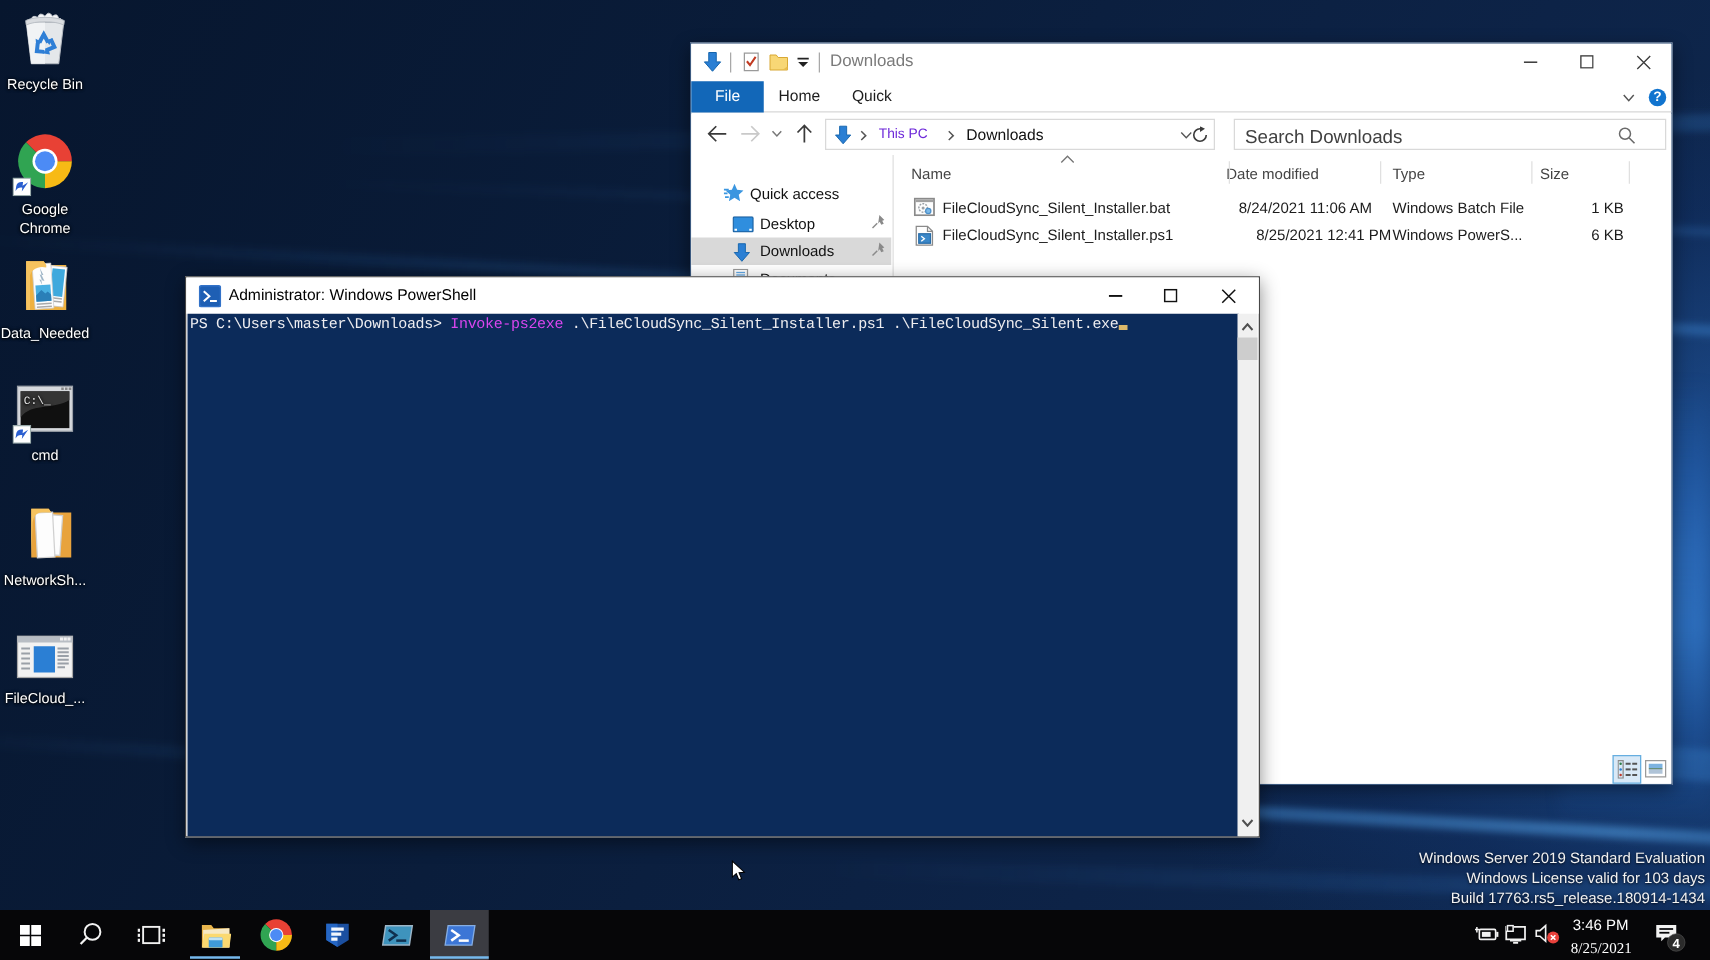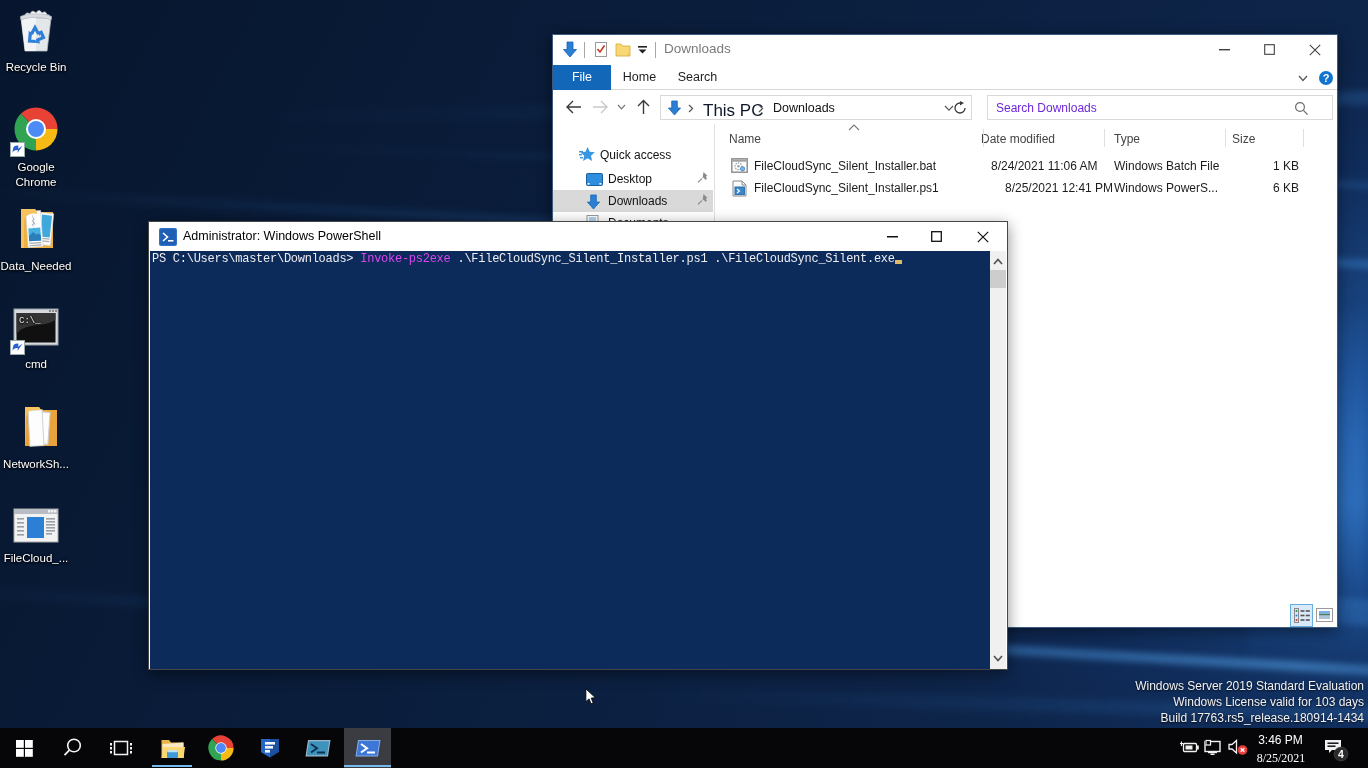--- a/index.html
+++ b/index.html
@@ -215,21 +215,21 @@
     <svg class="abs" style="left:711px;top:9px" width="11" height="11" viewBox="0 0 11 11">
         <rect x="0.7" y="0.7" width="9.6" height="9.6" fill="none" stroke="#404040" stroke-width="1.1"></rect>
       </svg>
     <svg class="abs" style="left:756px;top:9px" width="12" height="12" viewBox="0 0 12 12">
         <path d="M0.8 0.8 L11.2 11.2 M11.2 0.8 L0.8 11.2" stroke="#404040" stroke-width="1.1"></path>
       </svg>
   </div>
   <div class="ribbonrow">
     <div class="rtab" id="filetab">File</div>
     <div class="rtab" style="left:58px;width:57px;">Home</div>
-    <div class="rtab" style="left:116px;width:57px;">Search</div>
+    <div class="rtab" style="left:116px;width:57px;">Quick</div>
     <div class="rtab" style="left:180px;width:57px;margin-top:33px;">View</div>
     <svg class="abs" style="left:745px;top:10px" width="10" height="7" viewBox="0 0 10 7">
         <path d="M1 1 L5 5.5 L9 1" fill="none" stroke="#555" stroke-width="1.2"></path>
       </svg>
     <div class="abs" style="left:766px;top:6px;width:14px;height:14px;border-radius:50%;background:#1174cf;color:#fff;font-size:11px;font-weight:bold;text-align:center;line-height:15px;">?</div>
   </div>
   <div class="addrrow">
 
     <svg class="abs" style="left:12px;top:9px" width="17" height="14" viewBox="0 0 17 14">
         <path d="M8 1 L2 7 L8 13 M2 7 L16 7" fill="none" stroke="#3a3a3a" stroke-width="1.4"></path>
@@ -246,37 +246,37 @@
         <path d="M7.5 15 L7.5 2 M2 7 L7.5 1.4 L13 7" fill="none" stroke="#3a3a3a" stroke-width="1.4"></path>
       </svg>
 
     <div class="inputbox" style="left:107px;top:4px;width:312px;height:25px;">
       <svg class="abs" style="left:6px;top:4px" width="15" height="16" viewBox="0 0 16 17">
         <path d="M8 16 L1.5 8.5 L5 8.5 L5 1 L11 1 L11 8.5 L14.5 8.5 Z" fill="#2a7fd4" stroke="#1464ad" stroke-width="0.8"></path>
       </svg>
       <svg class="abs" style="left:27px;top:8px" width="6" height="9" viewBox="0 0 6 9">
           <path d="M1 1 L4.6 4.5 L1 8" fill="none" stroke="#555" stroke-width="1.2"></path>
         </svg>
-      <div class="abs" style="left:42px;top:5px;font-size:17px;color:#0f172a;">This PC</div>
+      <div class="abs" style="left:42px;top:5px;font-size:11px;color:#6d28d9;">This PC</div>
       <svg class="abs" style="left:97px;top:8px" width="6" height="9" viewBox="0 0 6 9">
           <path d="M1 1 L4.6 4.5 L1 8" fill="none" stroke="#555" stroke-width="1.2"></path>
         </svg>
       <div class="abs" style="left:112px;top:5px;font-size:12.5px;color:#111;">Downloads</div>
       <svg class="abs" style="left:283px;top:9px" width="10" height="7" viewBox="0 0 10 7">
           <path d="M1 1 L5 5.2 L9 1" fill="none" stroke="#555" stroke-width="1.1"></path>
         </svg>
     </div>
 
     <svg class="abs" style="left:400px;top:10px" width="14" height="14" viewBox="0 0 14 14">
       <path d="M12 7 A5 5 0 1 1 7 2" fill="none" stroke="#3a3a3a" stroke-width="1.3"></path>
       <path d="M7 0 L11 2 L7 4.6 Z" fill="#3a3a3a"></path>
     </svg>
 
     <div class="inputbox" style="left:434px;top:4px;width:346px;height:25px;">
-      <div class="abs" style="left:8px;top:5px;font-size:12px;color:#6d28d9;text-align:center;">Search Downloads</div>
+      <div class="abs" style="left:8px;top:5px;font-size:15px;color:#404040;text-align:center;">Search Downloads</div>
       <svg class="abs" style="left:306px;top:5px" width="15" height="15" viewBox="0 0 15 15">
         <circle cx="6" cy="6" r="4.4" fill="none" stroke="#6a6a6a" stroke-width="1.2"></circle>
         <path d="M9.4 9.4 L13.6 13.6" stroke="#6a6a6a" stroke-width="1.3"></path>
       </svg>
     </div>
   </div>
   <div class="main">
 
     <div class="sep-v" style="left:161px;top:0;height:505px;"></div>
     <svg class="abs" style="left:26px;top:23px" width="16" height="15" viewBox="0 0 16 15">

